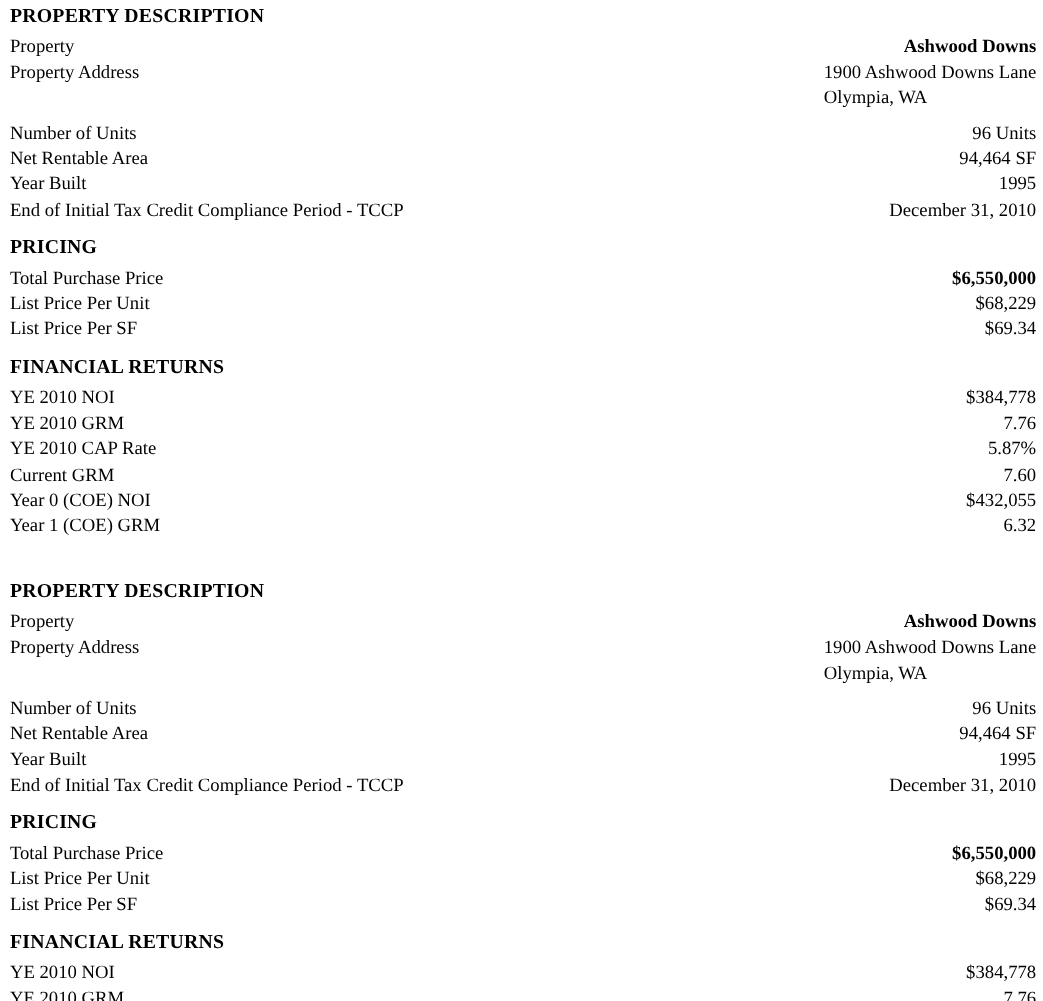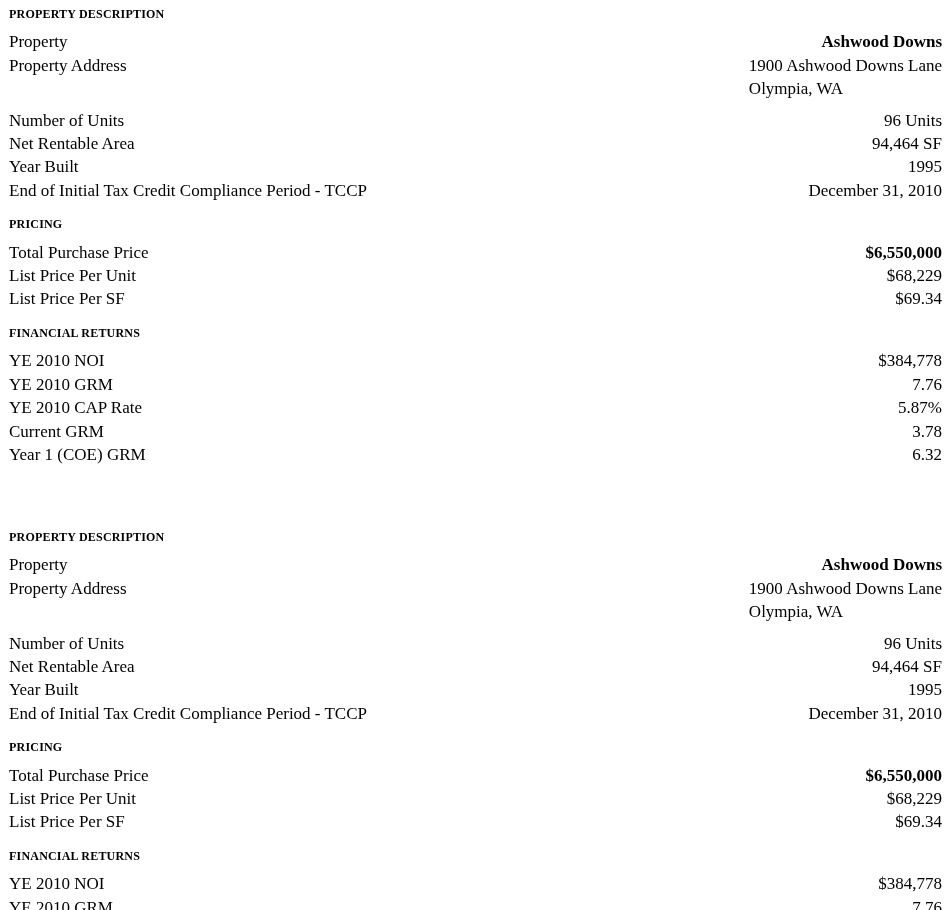--- a/index.html
+++ b/index.html
@@ -17,21 +17,21 @@
   }
   .page-block {
     box-sizing: border-box;
     padding: 3px 6px 0 9px;
     overflow: hidden;
     background: #ffffff;
   }
   .page-block:nth-of-type(1) { height: 517px; margin-bottom: 6px; }
   .page-block:nth-of-type(2) { height: 387px; }
   .heading {
-    font-size: 12px;
+    font-size: 18px;
     font-weight: bold;
     line-height: 23.4px;
     margin: 11px 0 4px 0;
     letter-spacing: 0.2px;
   }
   .heading:first-child { margin-top: 0; }
   .row {
     display: flex;
     justify-content: space-between;
     align-items: flex-start;
@@ -116,24 +116,28 @@
     </div>
 
     <div class="row">
       <span class="label">YE 2010 CAP Rate</span>
       <span class="value">5.87%</span>
     </div>
 
 
     <div class="row">
       <span class="label">Current GRM</span>
-      <span class="value">3.78</span>
-    </div>
-
-
+      <span class="value">7.60</span>
+    </div>
+
+
+    <div class="row">
+      <span class="label">Year 0 (COE) NOI</span>
+      <span class="value">$432,055</span>
+    </div>
 
     <div class="row">
       <span class="label">Year 1 (COE) GRM</span>
       <span class="value">6.32</span>
     </div>
 
   </section>
 
   <section class="page-block">
 

